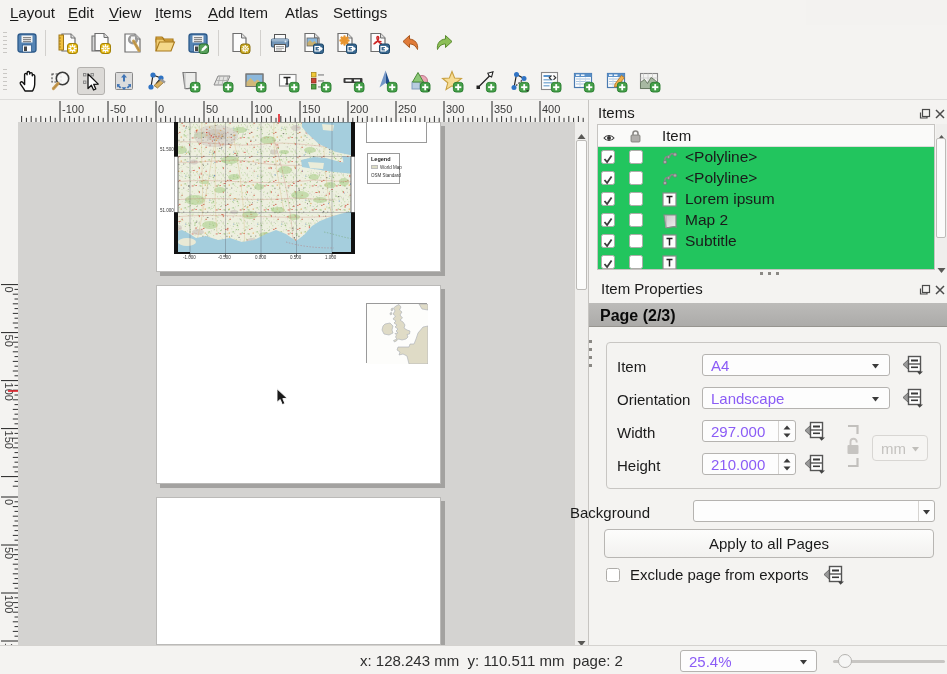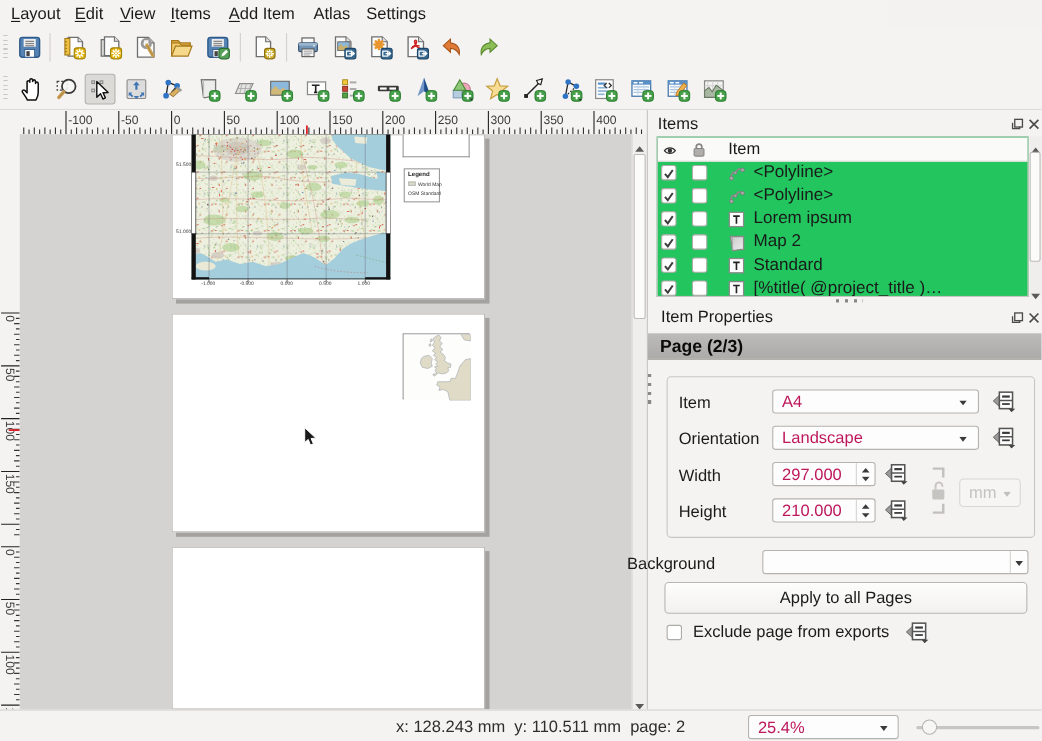--- a/index.html
+++ b/index.html
@@ -1,19 +1,19 @@
 <!DOCTYPE html>
 <html><head><meta charset="utf-8"><style>
 * { margin:0; padding:0; box-sizing:border-box; }
 body { width:947px; height:674px; position:relative; overflow:hidden;
   font-family:"Liberation Sans", sans-serif; background:#f3f2f0; color:#1a1a1a; }
 .abs { position:absolute; }
 .u { text-decoration:underline; text-underline-offset:2px; }
 .combo { position:absolute; background:#fdfdfd; border:1px solid #b5b3b0; border-radius:3px;
-  font-size:15px; color:#be185d; display:flex; align-items:center; padding-left:8px; }
+  font-size:15px; color:#8b5cf6; display:flex; align-items:center; padding-left:8px; }
 .lbl { position:absolute; font-size:15px; color:#1a1a1a; }
 </style></head><body>
 <div class="abs" style="left:0;top:0;width:806px;height:25px;background:#f4f3f1">
     <span class="abs" style="left:10px;top:4px;font-size:15px"><span class="u">L</span>ayout</span>
     <span class="abs" style="left:68px;top:4px;font-size:15px"><span class="u">E</span>dit</span>
     <span class="abs" style="left:109px;top:4px;font-size:15px"><span class="u">V</span>iew</span>
     <span class="abs" style="left:155px;top:4px;font-size:15px"><span class="u">I</span>tems</span>
     <span class="abs" style="left:208px;top:4px;font-size:15px"><span class="u">A</span>dd Item</span>
     <span class="abs" style="left:285px;top:4px;font-size:15px">Atlas</span>
     <span class="abs" style="left:333px;top:4px;font-size:15px">Settings</span>
@@ -1477,30 +1477,29 @@
       </svg></div>
 <div class="lbl" style="left:87px;top:86px;font-size:15.5px">Map 2</div>
 <div style="position:absolute;left:3px;top:109px;width:14px;height:14px;background:#fff;border:1px solid #aeaca9;border-radius:2.5px"><svg width="12" height="12" viewBox="0 0 12 12" style="">
         <path d="M2.5,6.0 l2.6,3 4.5,-6.5" fill="none" stroke="#3d3d3d" stroke-width="1.8"></path>
       </svg></div>
 <div style="position:absolute;left:31px;top:109px;width:14px;height:14px;background:#fff;border:1px solid #aeaca9;border-radius:2.5px"></div>
 <div class="abs" style="left:64px;top:109px"><svg width="15" height="15" viewBox="0 0 15 15" style="">
         <rect x="1" y="1" width="13" height="13" fill="#fdfdfd" stroke="#8a8a8a" stroke-width="1.2"></rect>
         <path d="M4.5,4.5 h6 M7.5,4.5 v7" stroke="#222" stroke-width="1.5"></path>
       </svg></div>
-<div class="lbl" style="left:87px;top:107px;font-size:15.5px">Standard</div>
+<div class="lbl" style="left:87px;top:107px;font-size:15.5px">Subtitle</div>
 <div style="position:absolute;left:3px;top:130px;width:14px;height:14px;background:#fff;border:1px solid #aeaca9;border-radius:2.5px"><svg width="12" height="12" viewBox="0 0 12 12" style="">
         <path d="M2.5,6.0 l2.6,3 4.5,-6.5" fill="none" stroke="#3d3d3d" stroke-width="1.8"></path>
       </svg></div>
 <div style="position:absolute;left:31px;top:130px;width:14px;height:14px;background:#fff;border:1px solid #aeaca9;border-radius:2.5px"></div>
 <div class="abs" style="left:64px;top:130px"><svg width="15" height="15" viewBox="0 0 15 15" style="">
         <rect x="1" y="1" width="13" height="13" fill="#fdfdfd" stroke="#8a8a8a" stroke-width="1.2"></rect>
         <path d="M4.5,4.5 h6 M7.5,4.5 v7" stroke="#222" stroke-width="1.5"></path>
       </svg></div>
-<div class="lbl" style="left:87px;top:128px;font-size:15.5px">[%title( @project_title )…</div>
 </div>
 <div class="abs" style="left:936px;top:124px;width:11px;height:146px;background:#efeeec">
 <div class="abs" style="left:1px;top:3px"><svg width="9" height="7" viewBox="0 0 9 7" style="">
         <path d="M0.5,6 L4.5,1 L8.5,6 Z" fill="#5a5956"></path>
       </svg></div>
 <div class="abs" style="left:0px;top:14px;width:10px;height:100px;background:#fbfbfa;border:1px solid #bdbbb8;border-radius:2px"></div>
 <div class="abs" style="left:1px;top:136px"><svg width="9" height="7" viewBox="0 0 9 7" style="">
         <path d="M0.5,1 L4.5,6 L8.5,1 Z" fill="#5a5956"></path>
       </svg></div>
 </div>

